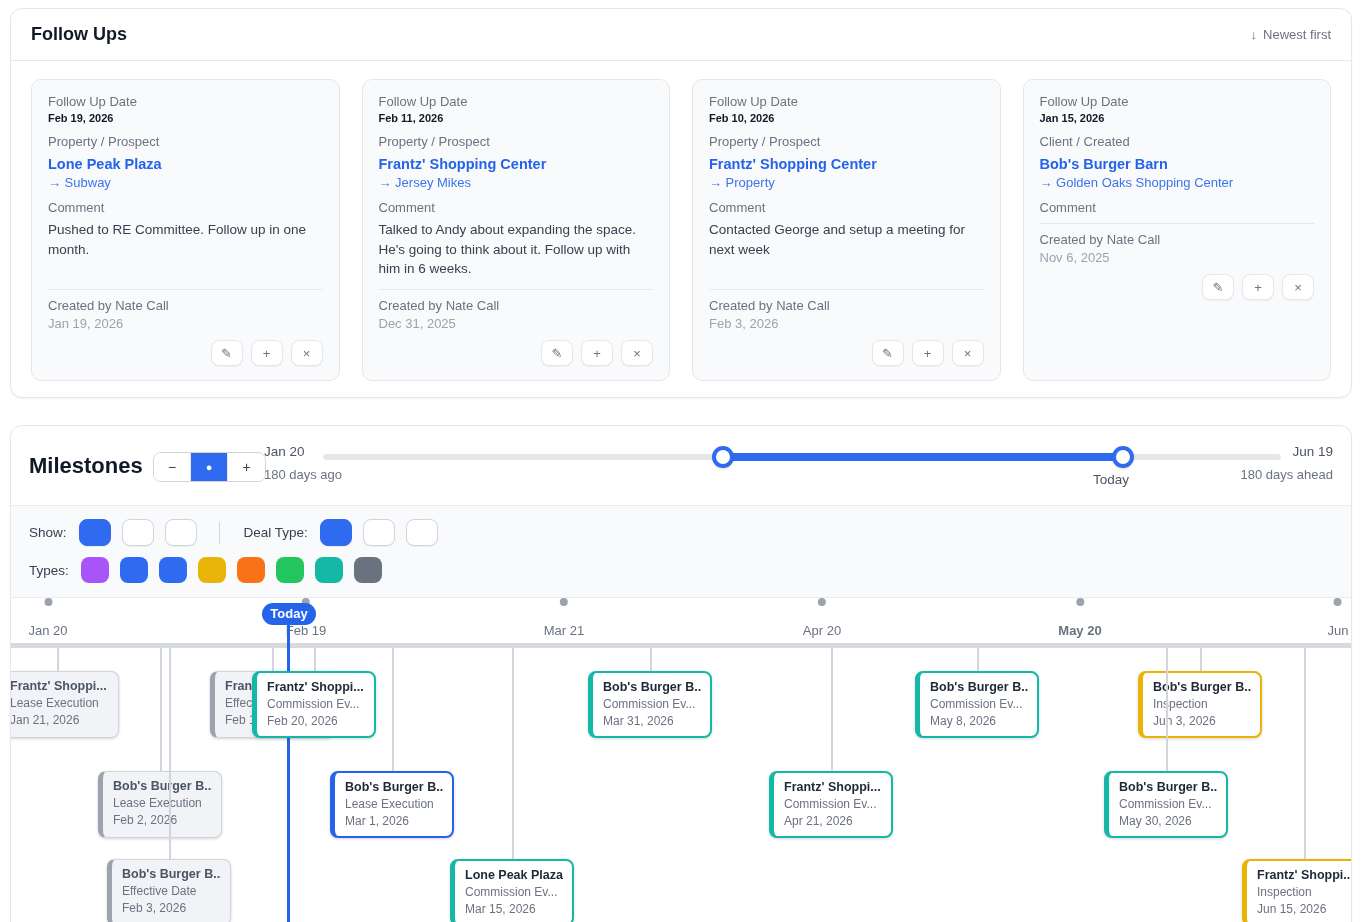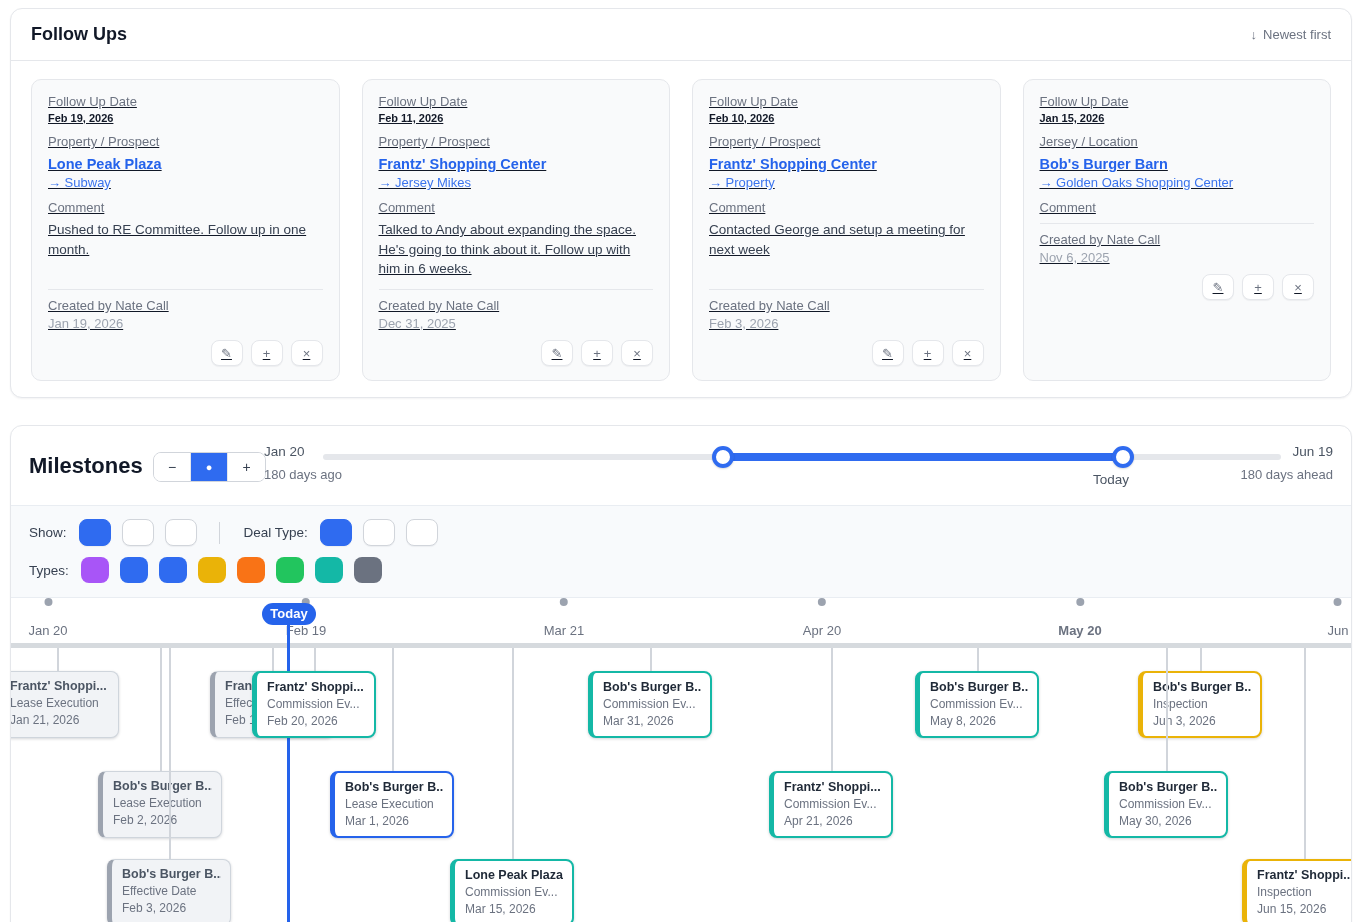--- a/index.html
+++ b/index.html
@@ -9,21 +9,21 @@
 
   .panel { position:absolute; left:10px; width:1342px; background:#fff;
     border:1px solid #e5e7eb; border-radius:12px; box-shadow:0 1px 2px rgba(16,24,40,.05); }
 
   
   .panel.followups { top:8px; height:390px; }
   .fu-header { position:relative; height:52px; border-bottom:1px solid #e5e7eb; }
   .fu-header h2 { position:absolute; left:20px; top:15px; font-size:18px; font-weight:700; color:#111827; }
   .sort { position:absolute; right:20px; top:18px; background:none; border:none; color:#6b7280;
     font-size:13px; font-family:inherit; cursor:pointer; display:flex; gap:6px; align-items:center; }
-  .fu-cards { display:flex; gap:22px; padding:18px 20px 0 20px;text-decoration:underline; }
+  .fu-cards { display:flex; gap:22px; padding:18px 20px 0 20px; }
   .fu-card { width:309px; height:302px; background:#f9fafb; border:1px solid #e5e7eb; border-radius:10px;
     padding:14px 16px; display:flex; flex-direction:column; }
   .lbl { font-size:13px; color:#6b7280; }
   .lbl.mt { margin-top:10px; }
   .fu-date { font-size:11px; font-weight:700; color:#111827; margin-top:3px; }
   .fu-link { font-size:14.5px; font-weight:700; color:#2563eb; text-decoration:none; margin-top:7px; cursor:pointer; }
   .fu-sub { font-size:13px; color:#3b74ee; text-decoration:none; margin-top:3px; cursor:pointer; }
   .fu-comment { font-size:13.5px; color:#374151; line-height:1.45; margin-top:5px; flex:1; }
   .fu-divider { border-top:1px solid #e5e7eb; margin:8px 0 8px; }
   .created { font-size:13px; color:#6b7280; }
@@ -151,21 +151,21 @@
           <div class="created-date">Feb 3, 2026</div>
           <div class="fu-actions">
             <button><span>✎</span></button>
             <button><span>+</span></button>
             <button><span>×</span></button>
           </div>
         </div>
         <div class="fu-card">
           <div class="lbl">Follow Up Date</div>
           <div class="fu-date">Jan 15, 2026</div>
-          <div class="lbl mt">Jersey / Location</div>
+          <div class="lbl mt">Client / Created</div>
           <a class="fu-link">Bob's Burger Barn</a>
           <a class="fu-sub">→ Golden Oaks Shopping Center</a>
           <div class="lbl mt">Comment</div>
           <div class="fu-divider"></div>
           <div class="created">Created by Nate Call</div>
           <div class="created-date">Nov 6, 2025</div>
           <div class="fu-actions">
             <button><span>✎</span></button>
             <button><span>+</span></button>
             <button><span>×</span></button>

